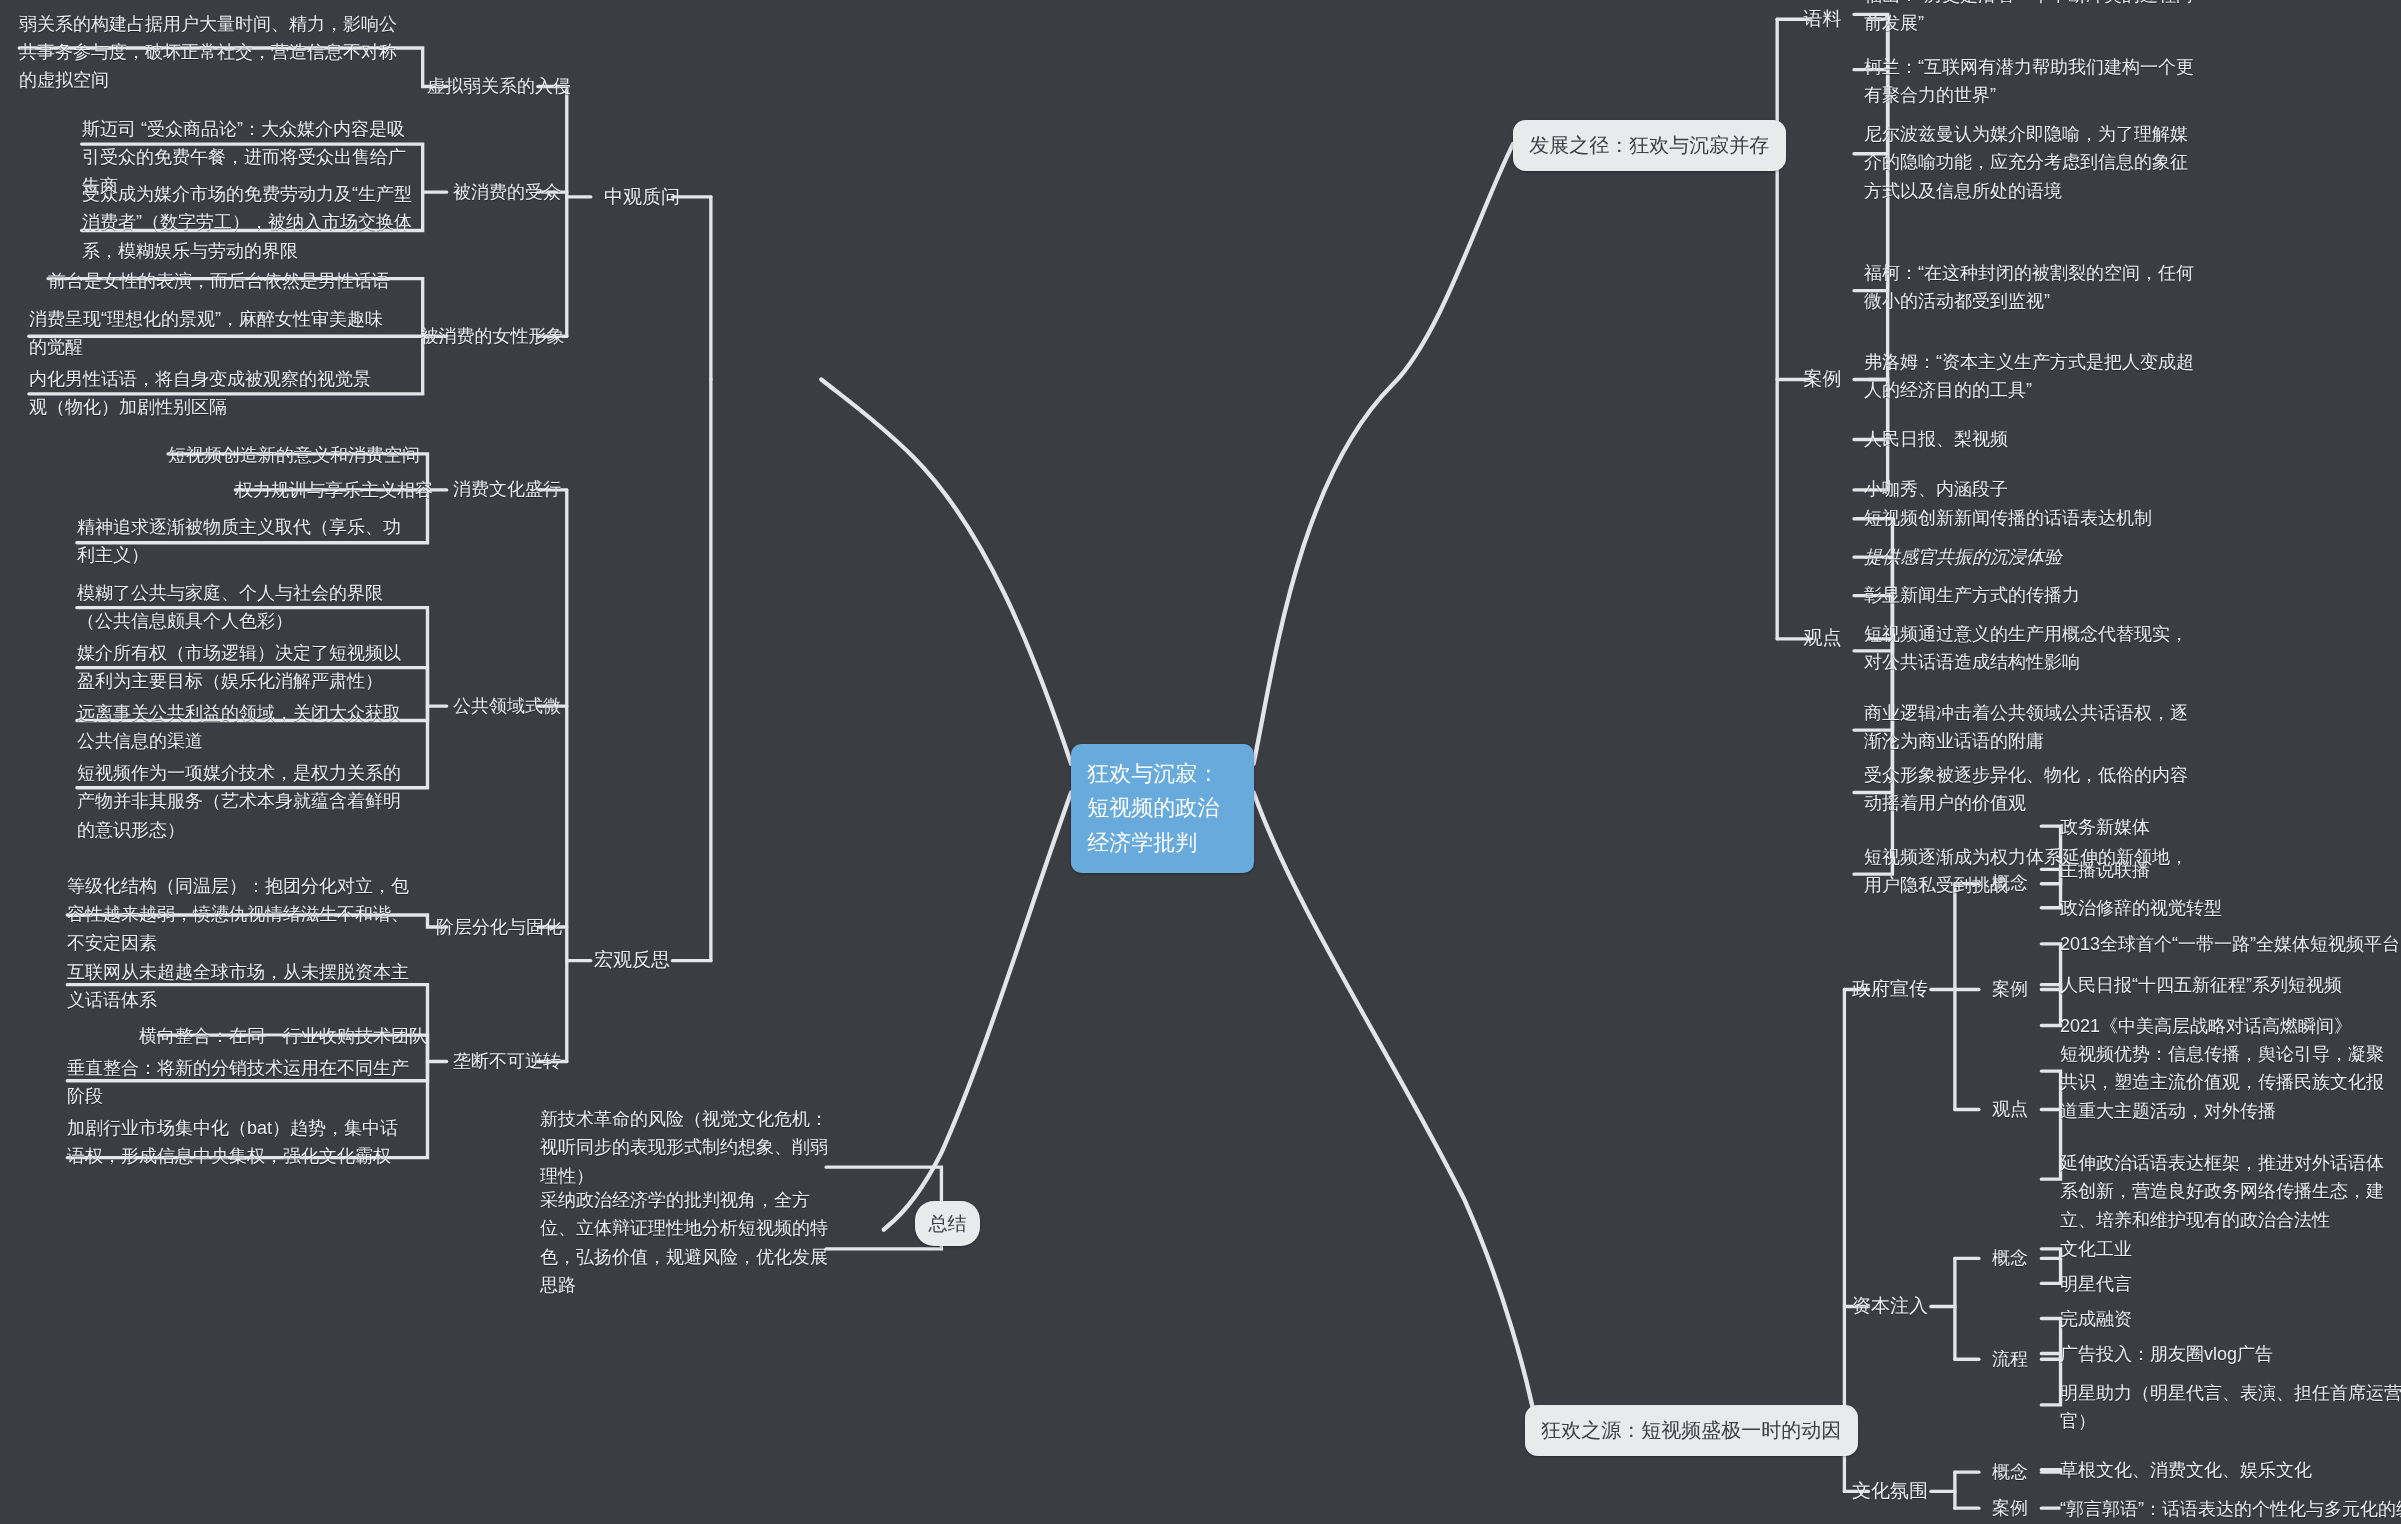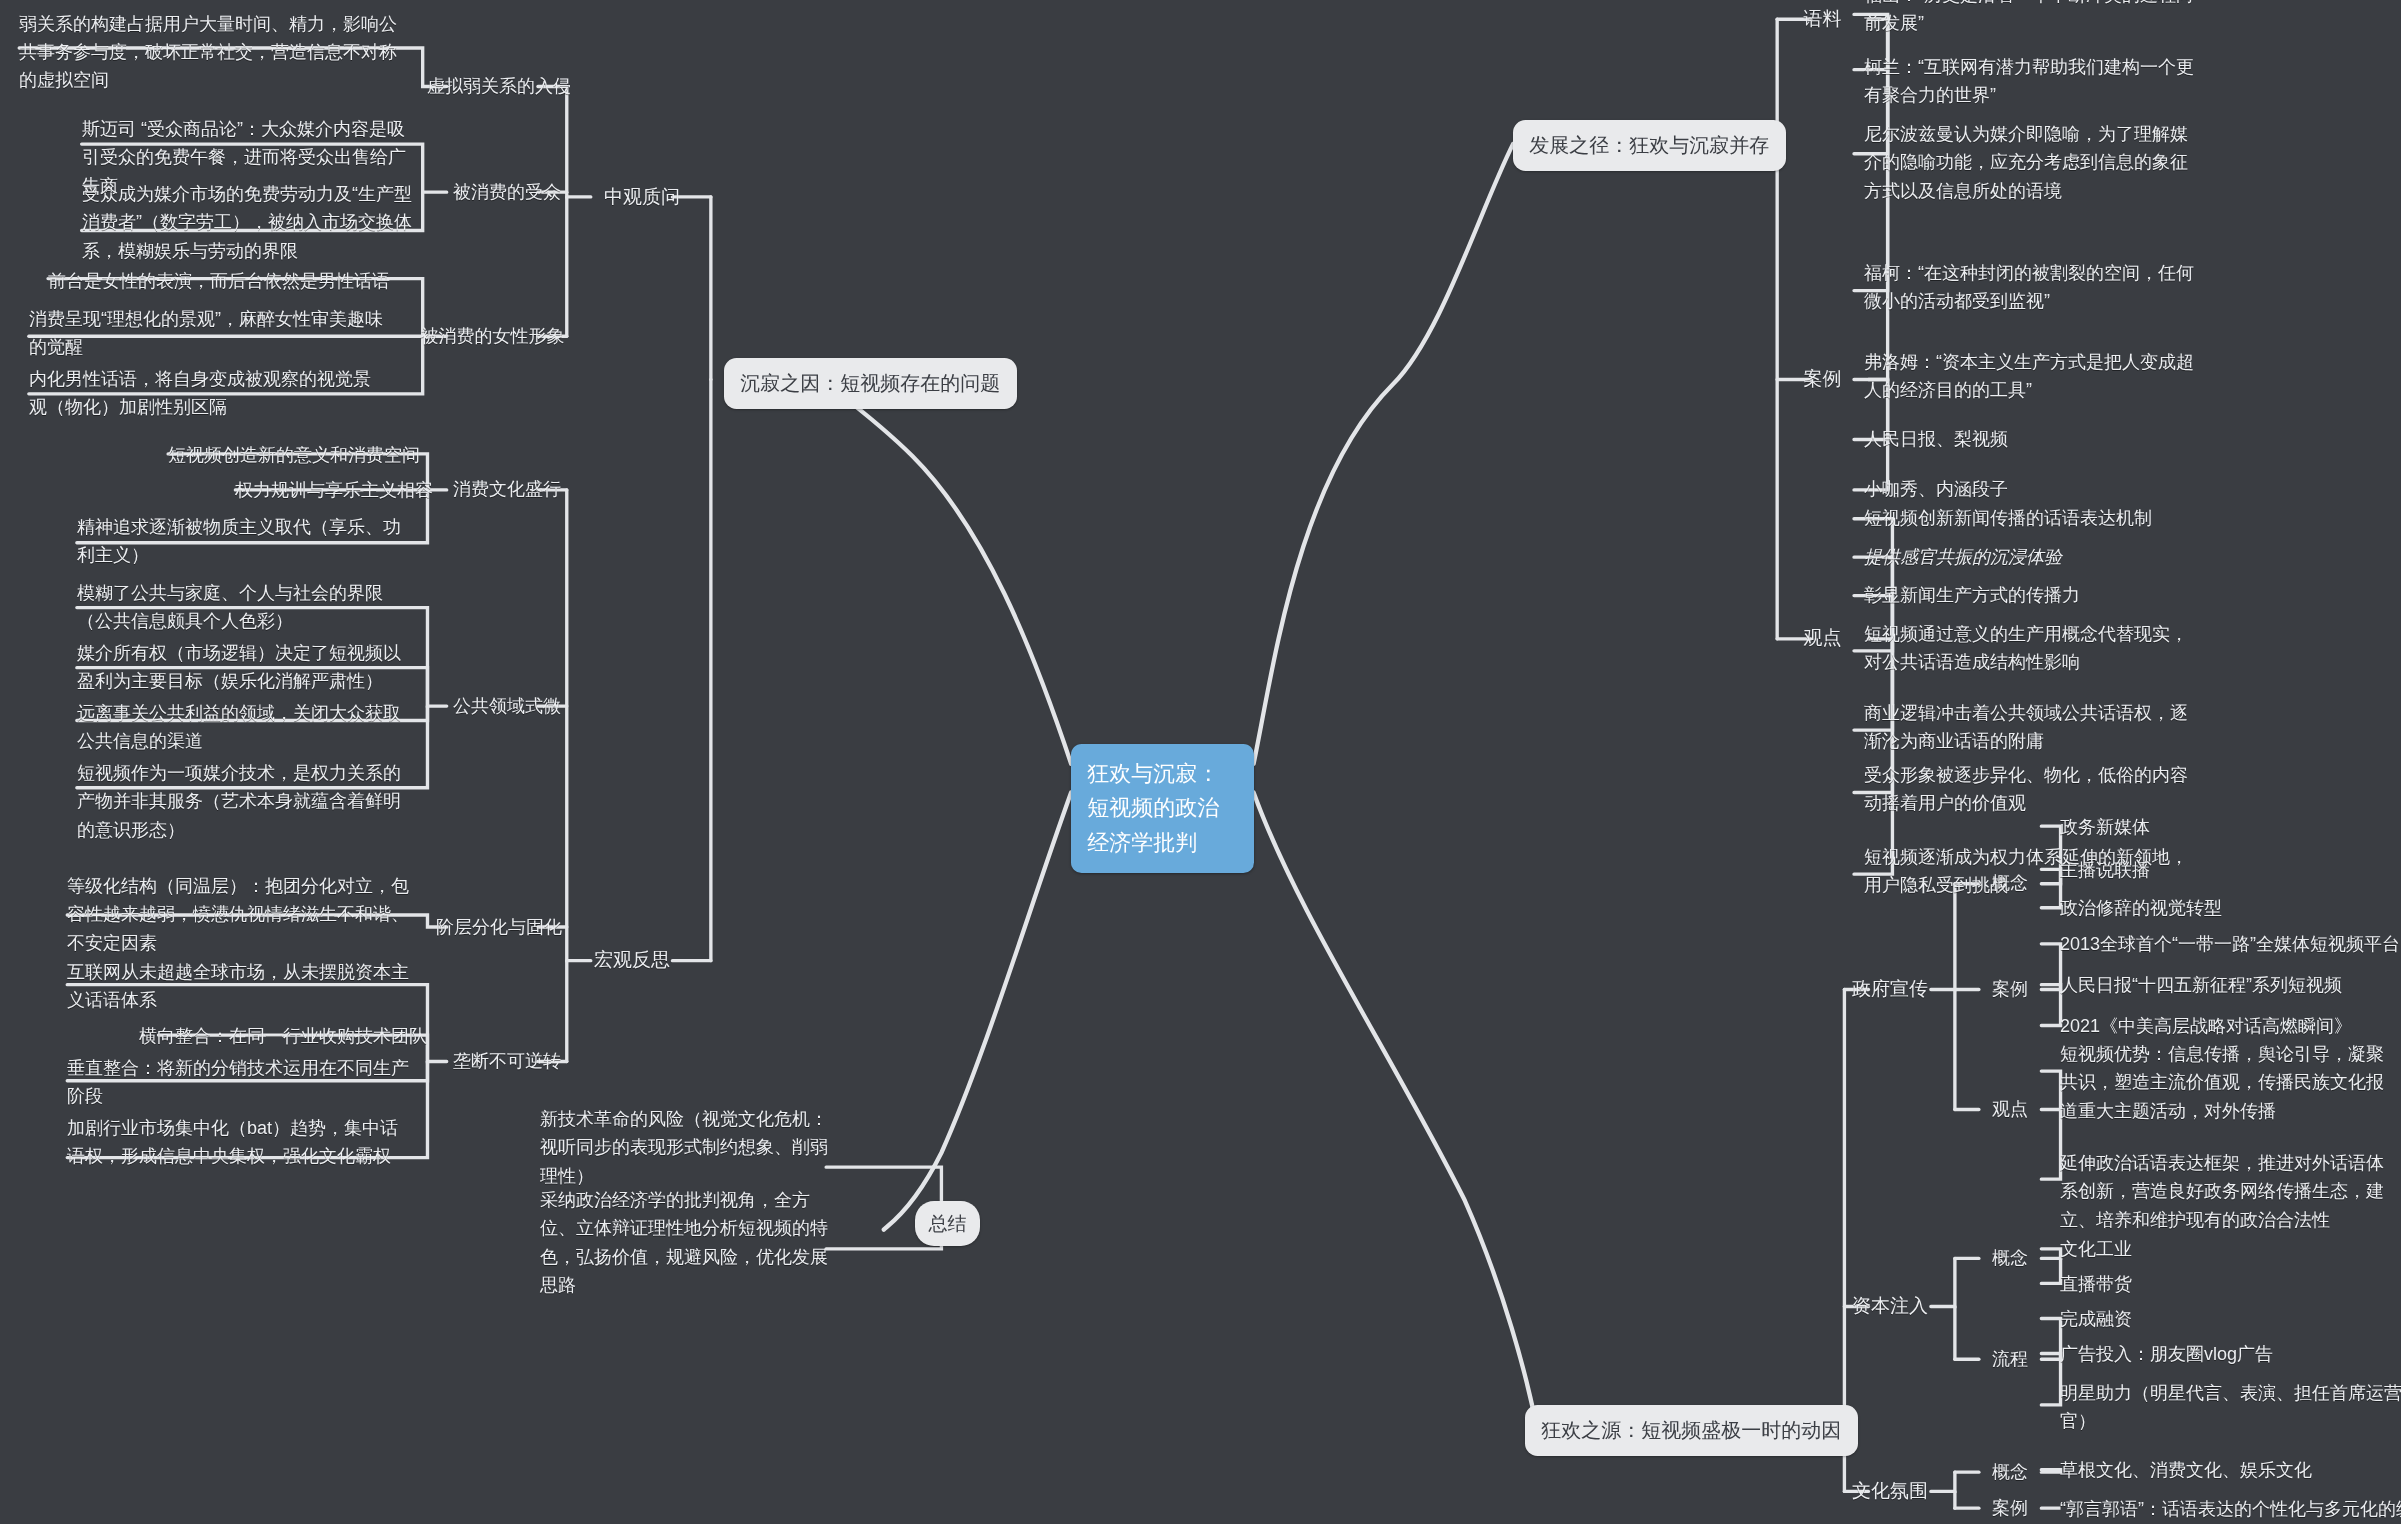--- a/index.html
+++ b/index.html
@@ -151,23 +151,20 @@
       <path d="M4070,3140 L4120,3140"></path>
       <path d="M4250,3065 L4290,3065 L4290,3060 L4250,3060"></path>
       <path d="M4250,3140 L4290,3140 L4290,3140 L4250,3140"></path>
     </g>
   </svg>
 
   <div class="node root" style="left:1071px;top:744px;width:183px;">
     <span>狂欢与沉寂：短视频的政治经济学批判</span>
   </div>
 
-  <div class="node chip" style="left:724px;top:358px;">
-    <span>沉寂之因：短视频存在的问题</span>
-  </div>
 
   <div class="node plain lvl2 tcenter nowrap" style="left:591px;top:182px;width:82px;margin-left:10px;">
     <span>中观质问</span>
   </div>
   <div class="node plain lvl2 tcenter nowrap" style="left:591px;top:945px;width:82px;">
     <span>宏观反思</span>
   </div>
 
   <div class="node plain lvl3 tcenter nowrap" style="left:427px;top:72px;width:139px;">
     <span>虚拟弱关系的入侵</span>
@@ -377,21 +374,21 @@
     <span>概念</span>
   </div>
   <div class="node plain lvl3 tcenter nowrap" style="left:1979px;top:1345px;width:62px;">
     <span>流程</span>
   </div>
 
   <div class="node plain leaf tleft nowrap" style="left:2060px;top:1235px;width:365px;">
     <span>文化工业</span>
   </div>
   <div class="node plain leaf tleft nowrap" style="left:2060px;top:1270px;width:365px;">
-    <span>直播带货</span>
+    <span>明星代言</span>
   </div>
 
   <div class="node plain leaf tleft nowrap" style="left:2060px;top:1305px;width:365px;">
     <span>完成融资</span>
   </div>
   <div class="node plain leaf tleft nowrap" style="left:2060px;top:1340px;width:365px;">
     <span>广告投入：朋友圈vlog广告</span>
   </div>
   <div class="node plain leaf tleft" style="left:2060px;top:1379px;width:351px;">
     <span>明星助力（明星代言、表演、担任首席运营官）</span>

